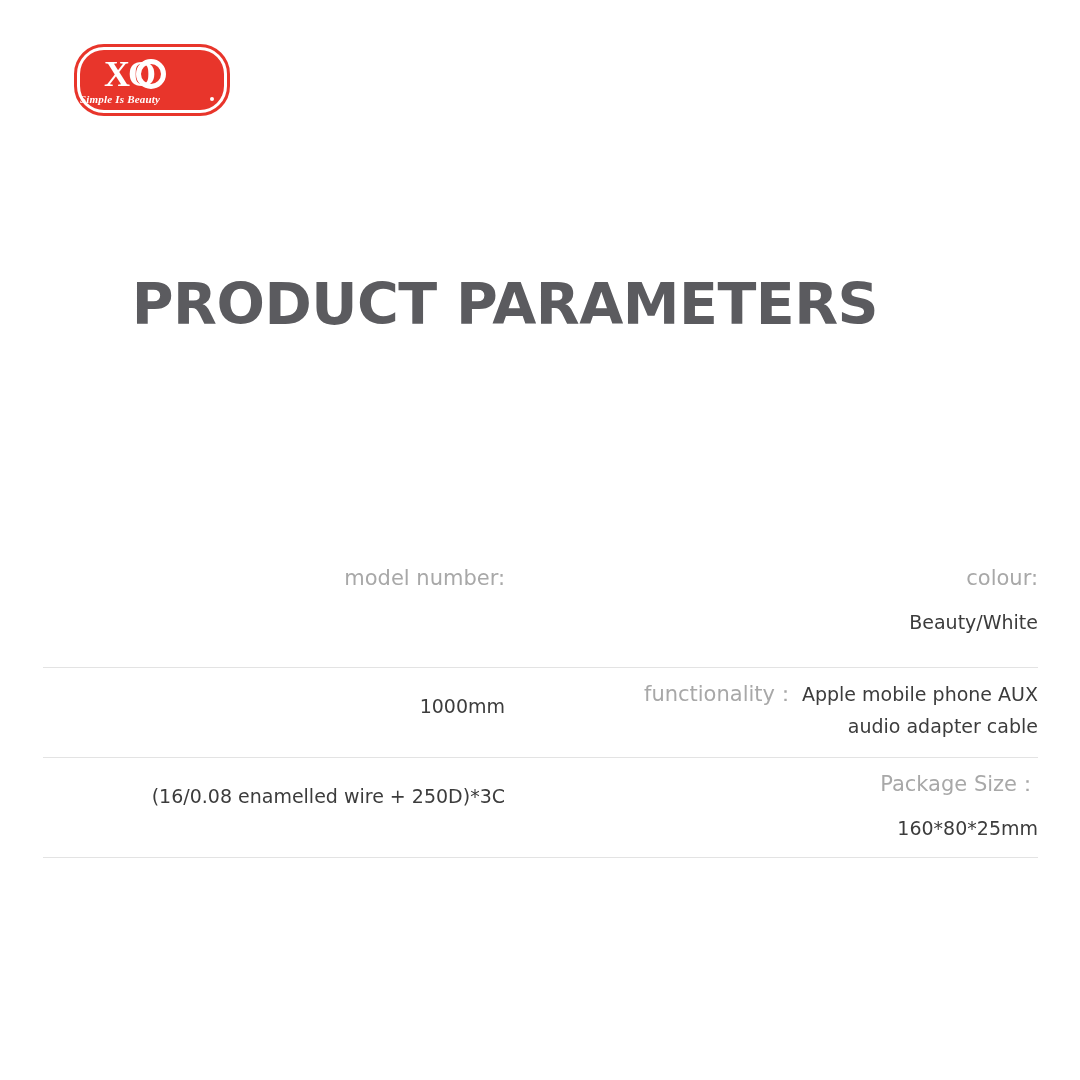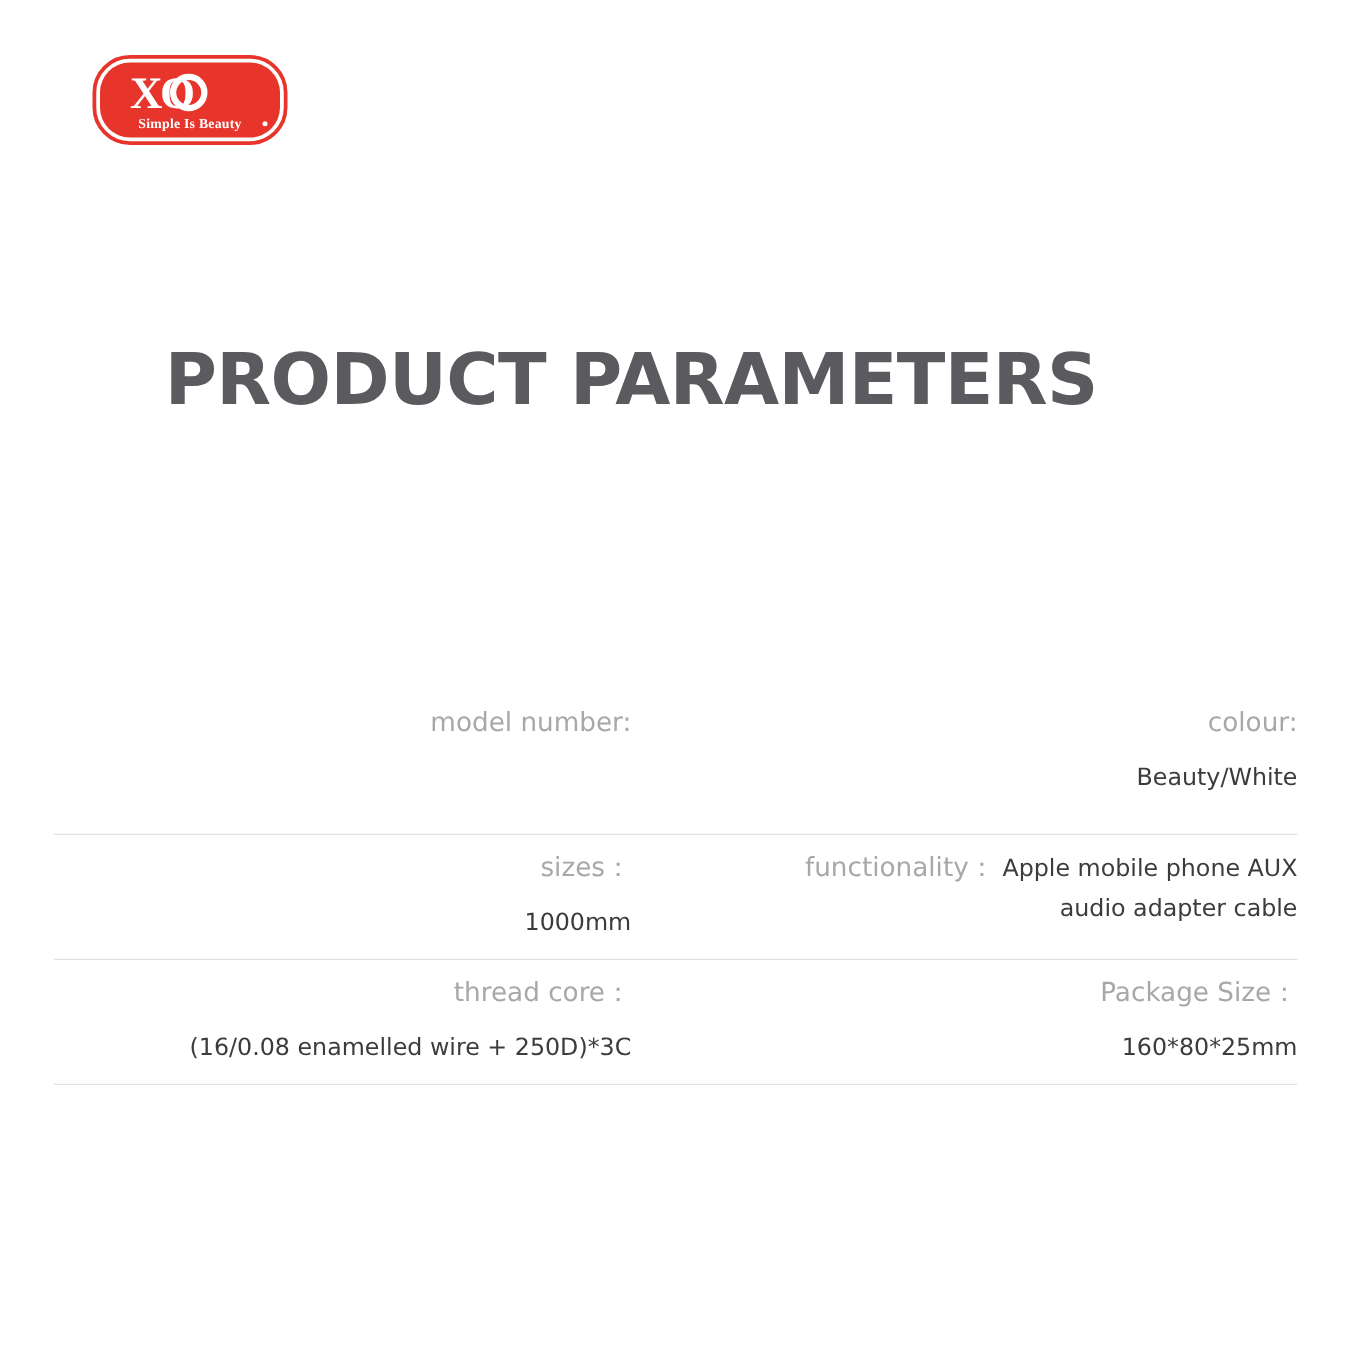--- a/index.html
+++ b/index.html
@@ -60,23 +60,24 @@
     height: 30px;
     border: 5px solid #ffffff;
     border-radius: 50%;
     box-sizing: border-box;
   }
   .logo-tagline {
     position: absolute;
     left: 0;
     right: 0;
     bottom: 5px;
-    text-align: center;
+    text-align: left;
     color: #ffffff;
     font-size: 11px;
+    font-style: italic;
     font-weight: bold;
     font-family: "Liberation Serif", serif;
     letter-spacing: .2px;
   }
   .logo-dot {
     position: absolute;
     right: 10px;
     bottom: 9px;
     width: 4px;
     height: 4px;
@@ -173,33 +174,31 @@
       <div class="spec-label">model number:</div>
     </div>
     <div class="spec-cell right">
       <div class="spec-label">colour:</div>
       <div class="spec-value">Beauty/White</div>
     </div>
   </div>
 
   <div class="spec-row">
     <div class="spec-cell left row2-left">
-      <div class="spec-label">sizes：</div>
       <div class="spec-value">1000mm</div>
     </div>
     <div class="spec-cell right row2-right">
       <div class="inline-pair">
         <span class="spec-label">functionality：</span><span class="spec-value-inline">Apple mobile phone AUX audio adapter cable</span>
       </div>
     </div>
   </div>
 
   <div class="spec-row">
     <div class="spec-cell left">
-      <div class="spec-label">thread core：</div>
       <div class="spec-value">(16/0.08 enamelled wire + 250D)*3C</div>
     </div>
     <div class="spec-cell right">
       <div class="spec-label">Package Size：</div>
       <div class="spec-value">160*80*25mm</div>
     </div>
   </div>
 
 </div>
 

